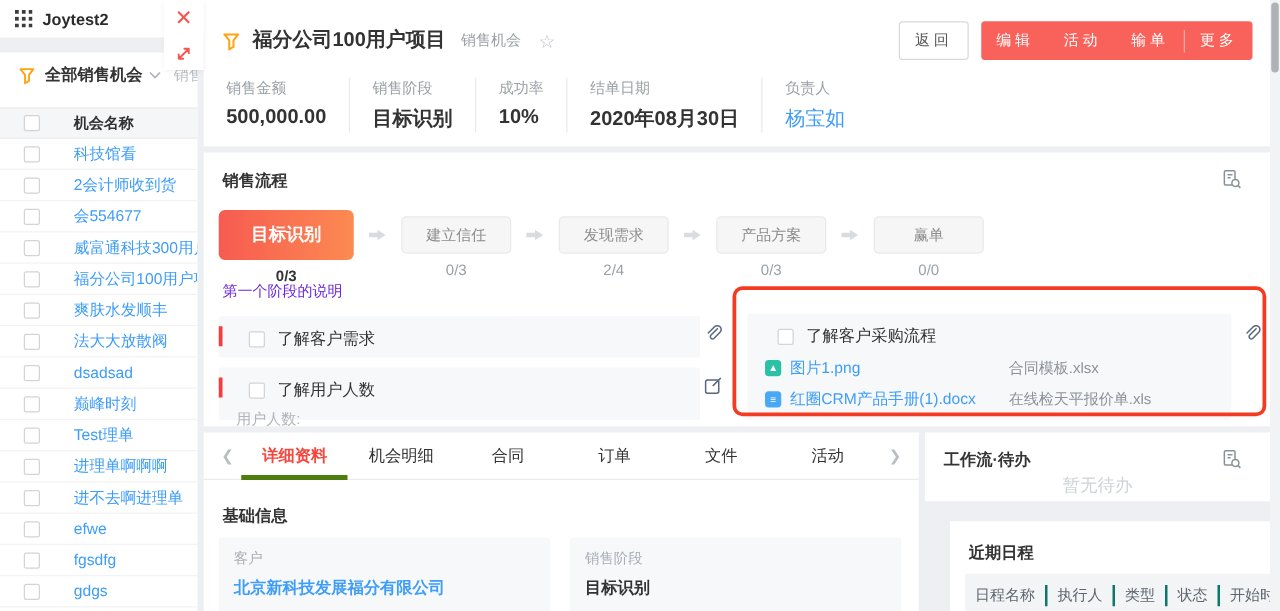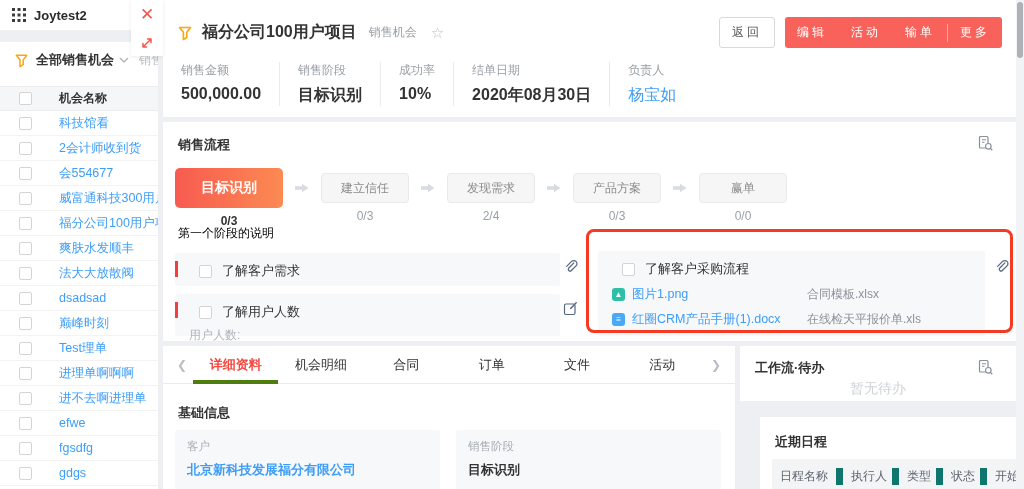--- a/index.html
+++ b/index.html
@@ -48,21 +48,21 @@
   .sec-title { font-size:13px; font-weight:bold; color:#333; }
   .proc-title { position:absolute; left:15px; top:14px; }
   .icon-tr { position:absolute; right:22px; top:13px; cursor:pointer; }
   .stages { position:absolute; left:12px; top:46px; display:flex; align-items:flex-start; }
   .stage { display:flex; flex-direction:column; align-items:center; }
   .stage-box { height:30px; width:88px; margin-top:5px; background:#f6f6f6; border:1px solid #e9e9e9; border-radius:4px; color:#8c8c8c; font-size:12px; display:flex; align-items:center; justify-content:center; cursor:pointer; }
   .stage.active .stage-box { height:40px; width:108px; margin-top:0; background:linear-gradient(90deg,#f75b50,#fc8a52); border:none; color:#fff; font-size:14px; font-weight:bold; border-radius:5px; }
   .stage-count { font-size:12px; color:#98a0a8; margin-top:6px; }
   .stage.active .stage-count { color:#333; font-weight:bold; }
   .arrow { margin:15px 12px 0 12px; }
-  .stage-note { position:absolute; left:15px; top:103px; font-size:12px; color:#000000; }
+  .stage-note { position:absolute; left:15px; top:103px; font-size:12px; color:#6d28d9; }
   .task { background:#f7f8fa; border-radius:2px; position:relative; }
   .task .bar { position:absolute; left:0; top:8px; width:3px; height:16px; background:#f43d3d; }
   .task-line { display:flex; align-items:center; padding:9px 0 0 14px; }
   .task-line span { font-size:13px; color:#333; margin-left:10px; }
   .task-sub { font-size:12px; color:#b0b5bb; padding:6px 0 0 14px; }
   .ltask1 { position:absolute; left:12px; top:131px; width:385px; height:33px; }
   .ltask2 { position:absolute; left:12px; top:172px; width:385px; height:42px; }
   .gutter-ic { position:absolute; cursor:pointer; }
   .rtask { position:absolute; left:435px; top:129px; width:387px; height:85px; background:#f7f8fa; border-radius:2px; }
   .file-row { display:flex; align-items:center; margin:8px 0 0 14px; }
@@ -91,21 +91,21 @@
 
   
   .workflow { left:740px; top:346px; width:276px; height:55px; }
   .wf-title { position:absolute; left:15px; top:13px; }
   .wf-empty { position:absolute; left:0; right:0; top:34px; text-align:center; color:#cfd3d8; font-size:14px; }
 
   
   .schedule { left:740px; top:417px; width:276px; height:72px; overflow:hidden;margin-left:20px; }
   .sch-title { position:absolute; left:15px; top:16px; }
   .sch-head { position:absolute; left:12px; right:12px; top:42px; height:34px; background:#f3f4f6; display:flex; align-items:center; }
-  .sch-col { font-size:12px; color:#5f6670; padding:0 8px; border-right:7px solid #0f766e; white-space:nowrap; }
+  .sch-col { font-size:12px; color:#5f6670; padding:0 8px; border-right:2px solid #0f766e; white-space:nowrap; }
   .sch-col:last-child { border-right:none; }
 
   
   .sb-track { position:absolute; right:0; top:0; width:8px; height:489px; background:#f2f3f5; }
   .sb-thumb { position:absolute; right:1px; top:2px; width:6px; height:56px; background:#aeb1b6; border-radius:3px; cursor:pointer; }
 
   svg { display:block; }
 </style>
 </head>
 <body>

